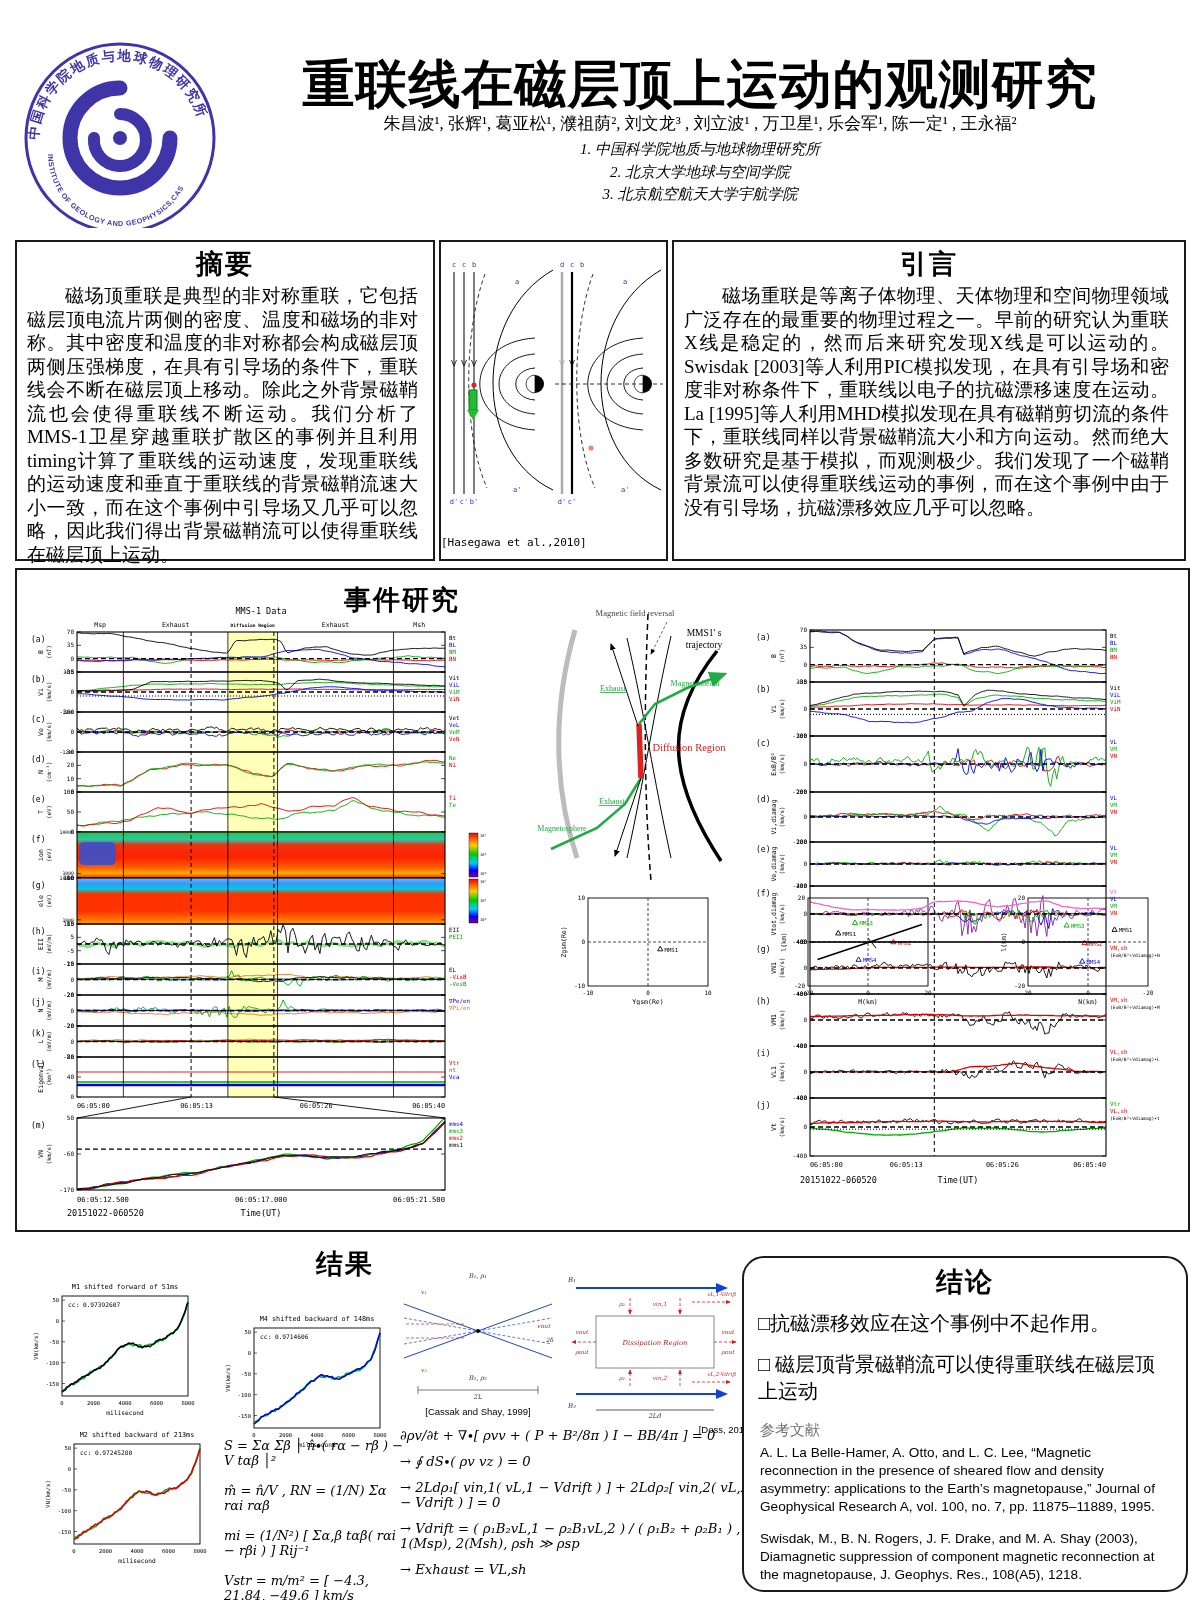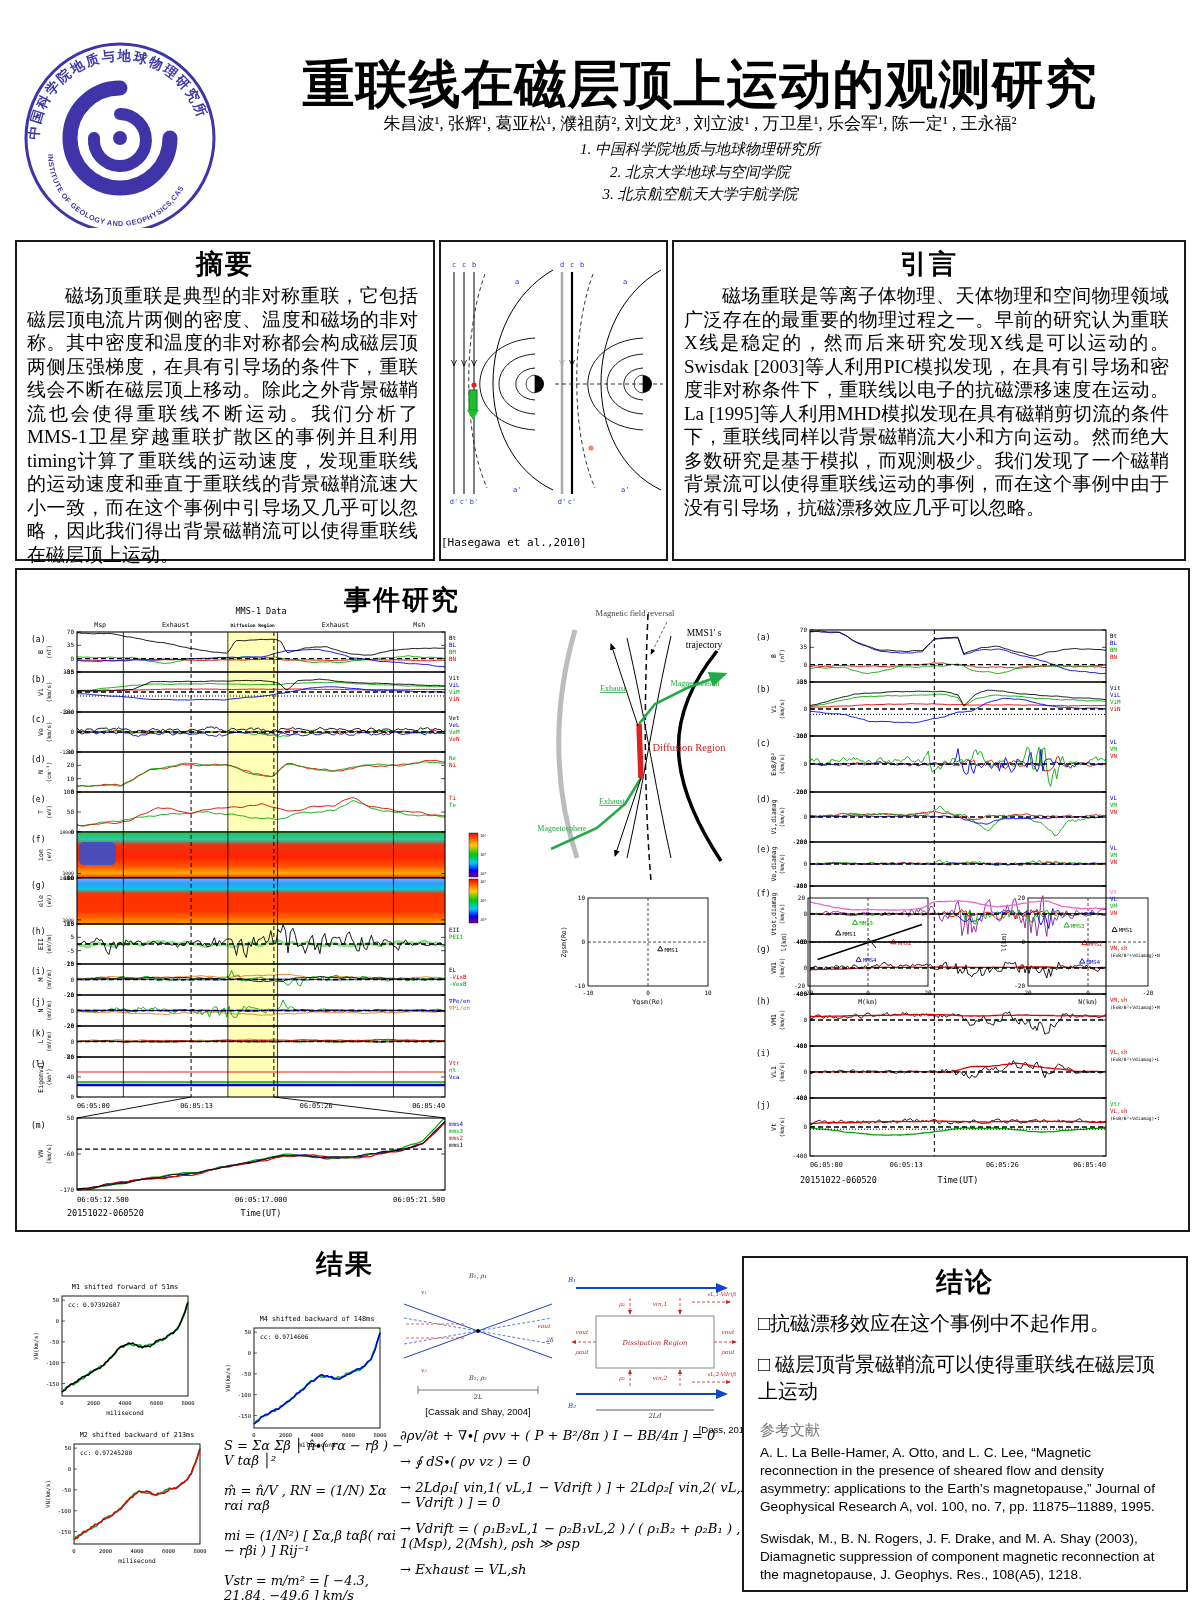--- a/index.html
+++ b/index.html
@@ -912,21 +912,21 @@
           <line x1="20" y1="124" x2="20" y2="132" stroke="#555" stroke-width="0.8"></line>
           <line x1="140" y1="124" x2="140" y2="132" stroke="#555" stroke-width="0.8"></line>
           <text x="80" y="16" fill="#333" font-size="6.5" text-anchor="middle" style="font-family:'DejaVu Serif',serif;font-style:italic">B₁, ρ₁</text>
           <text x="80" y="118" fill="#333" font-size="6.5" text-anchor="middle" style="font-family:'DejaVu Serif',serif;font-style:italic">B₂, ρ₂</text>
           <text x="26" y="32" fill="#cc2222" font-size="6" text-anchor="middle" style="font-family:'DejaVu Serif',serif;font-style:italic">v₁</text>
           <text x="26" y="110" fill="#cc2222" font-size="6" text-anchor="middle" style="font-family:'DejaVu Serif',serif;font-style:italic">v₂</text>
           <text x="146" y="66" fill="#cc2222" font-size="6" text-anchor="middle" style="font-family:'DejaVu Serif',serif;font-style:italic">vout</text>
           <text x="152" y="80" fill="#333" font-size="6" text-anchor="middle" style="font-family:'DejaVu Serif',serif;font-style:italic">2δ</text>
           <text x="80" y="137" fill="#333" font-size="6.5" text-anchor="middle" style="font-family:'DejaVu Serif',serif;font-style:italic">2L</text>
         </svg></div>
-    <div class="dcap">[Cassak and Shay, 2004]</div>
+    <div class="dcap">[Cassak and Shay, 1999]</div>
   </div>
   <div class="abs" id="doss-wrap" style="left:560px;top:1262px;width:192px">
     <div id="doss"><svg id="doss-svg" width="192" height="158" viewBox="0 0 192 158">
           <defs>
             <marker id="dossarrow" markerWidth="7" markerHeight="7" refX="5" refY="2.5" orient="auto">
               <path d="M0,0 L6,2.5 L0,5 Z" fill="#1144cc"></path>
             </marker>
             <marker id="dossred" markerWidth="7" markerHeight="7" refX="5" refY="2.5" orient="auto">
               <path d="M0,0 L6,2.5 L0,5 Z" fill="#cc2222"></path>
             </marker>
@@ -963,21 +963,21 @@
     <div class="dcap" style="text-align:right">[Doss, 2015]</div>
   </div>
   <div class="abs" id="mom-eqs" style="left:400px;top:1428px;width:350px">
       <div class="eq2">∂ρv/∂t + ∇∙[ ρvv + ( P + B²/8π ) I − BB/4π ] = 0</div>
       <div class="eq2">→ ∮ dS∙( ρv vz ) = 0</div>
       <div class="eq2">→ 2Ldρ₁[ vin,1( vL,1 − Vdrift ) ] + 2Ldρ₂[ vin,2( vL,2 − Vdrift ) ] = 0</div>
       <div class="eq2">→ Vdrift = ( ρ₁B₂vL,1 − ρ₂B₁vL,2 ) / ( ρ₁B₂ + ρ₂B₁ ) ,  1(Msp), 2(Msh), ρsh ≫ ρsp</div>
       <div class="eq2">→ Exhaust = VL,sh</div>
     </div>
 
-  <div class="box" id="concl-box" style="left:742px;top:1256px;width:446px;height:336px;">
+  <div class="box" id="concl-box" style="left:742px;top:1256px;width:446px;height:336px;border-radius:22px;">
     <div class="sec-title" style="margin-top:6px">结论</div>
     <div>
         <div class="bullet">□抗磁漂移效应在这个事例中不起作用。</div>
         <div class="bullet">□ 磁层顶背景磁鞘流可以使得重联线在磁层顶上运动</div>
       </div>
     <div id="ref-title">参考文献</div>
     <div>
         <div class="ref">A. L. La Belle-Hamer, A. Otto, and L. C. Lee, “Magnetic reconnection in the presence of sheared flow and density asymmetry: applications to the Earth’s magnetopause,” Journal of Geophysical Research A, vol. 100, no. 7, pp. 11875–11889, 1995.</div>
         <div class="ref">Swisdak, M., B. N. Rogers, J. F. Drake, and M. A. Shay (2003), Diamagnetic suppression of component magnetic reconnection at the magnetopause, J. Geophys. Res., 108(A5), 1218.</div>
       </div>

